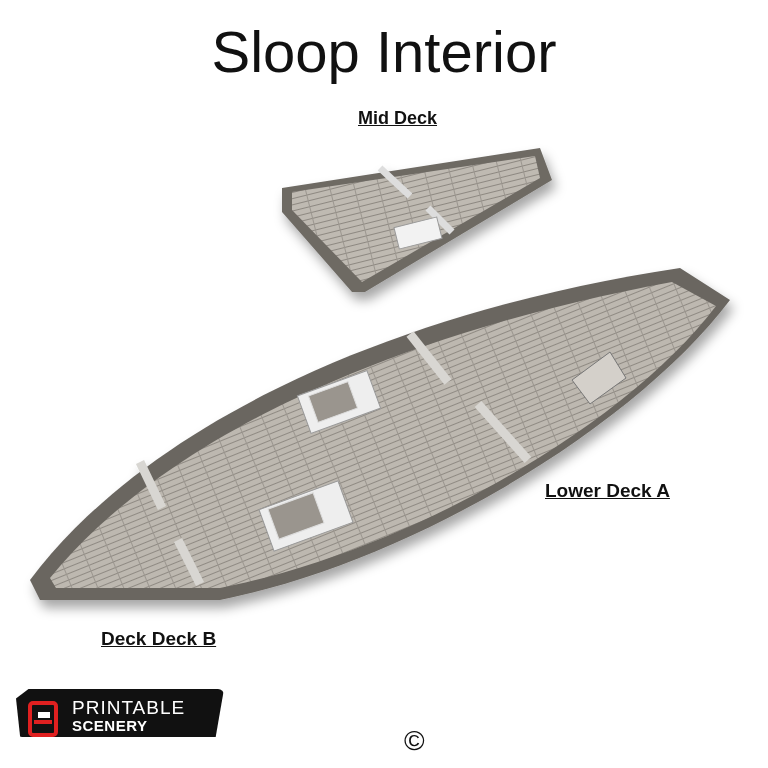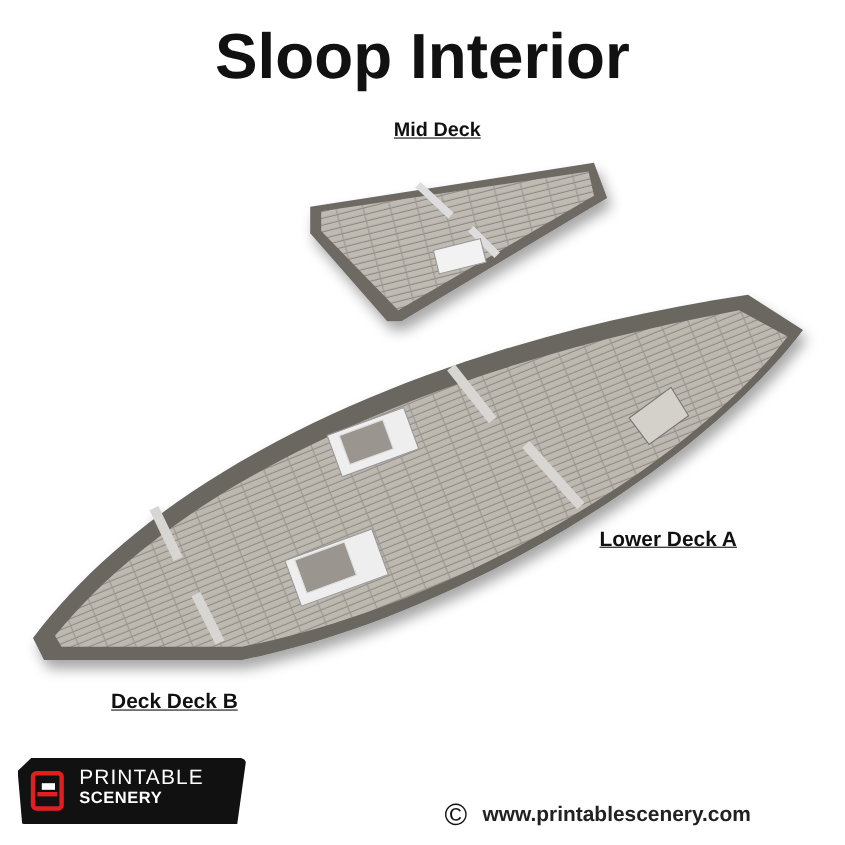--- a/index.html
+++ b/index.html
@@ -1,23 +1,23 @@
 <!DOCTYPE html>
 <html><head>
 <meta charset="utf-8">
 <style>
   html, body { margin: 0; padding: 0; background: #ffffff; }
   body { width: 768px; height: 768px; position: relative; overflow: hidden; font-family: "Liberation Sans", sans-serif; }
-  .title { position: absolute; left: 0; width: 768px; top: 18px; text-align: center; font-size: 58px; font-weight: bold; color: #111; letter-spacing: 0px; }
+  .title { position: absolute; left: 0; width: 768px; top: 18px; text-align: center; font-size: 58px; font-weight: normal; color: #111; letter-spacing: 0px; }
   .label { position: absolute; font-weight: bold; color: #111; font-size: 19px; text-decoration: underline; }
   .mid-label { left: 358px; top: 108px; font-size: 18px; }
   .lda-label { left: 545px; top: 468px; margin-top: 12px; }
   .ldb-label { left: 101px; top: 628px; }
   svg.scene { position: absolute; left: 0; top: 0; }
-  .logo { position: absolute; left: 16px; top: 689px; width: 208px; height: 60px; }
+  .logo { position: absolute; left: 16px; top: 689px; width: 208px; height: 48px; }
   .logo-bg { position: absolute; inset: 0; background: #111; clip-path: polygon(6% 0, 100% 0, 96% 100%, 2% 100%, 0 20%); border-radius: 6px; }
   .logo-icon { position: absolute; left: 12px; top: 12px; width: 30px; height: 36px; border: 4px solid #e02020; border-radius: 5px; box-sizing: border-box; }
   .logo-icon::before { content: ""; position: absolute; left: 2px; right: 2px; top: 15px; height: 4px; background: #e02020; }
   .logo-icon::after { content: ""; position: absolute; left: 6px; top: 7px; width: 12px; height: 6px; background: #fff; }
   .logo-text1 { position: absolute; left: 56px; top: 8px; color: #fff; font-size: 19px; letter-spacing: 1px; }
   .logo-text2 { position: absolute; left: 56px; top: 28px; color: #fff; font-size: 15px; font-weight: bold; letter-spacing: 0.5px; }
   .footer { position: absolute; left: 404px; top: 727px; display: flex; align-items: center; }
   .copy { font-size: 28px; color: #111; margin-right: 14px; line-height: 28px; }
   .url { font-size: 19px; font-weight: bold; color: #222; }
 </style>
@@ -78,14 +78,13 @@
 
 <div class="logo">
   <div class="logo-bg"></div>
   <div class="logo-icon"></div>
   <div class="logo-text1">PRINTABLE</div>
   <div class="logo-text2">SCENERY</div>
 </div>
 
 <div class="footer">
   <span class="copy">©</span>
-  <span class="url">www.printablescenery.com</span>
 </div>
 
 </body></html>

